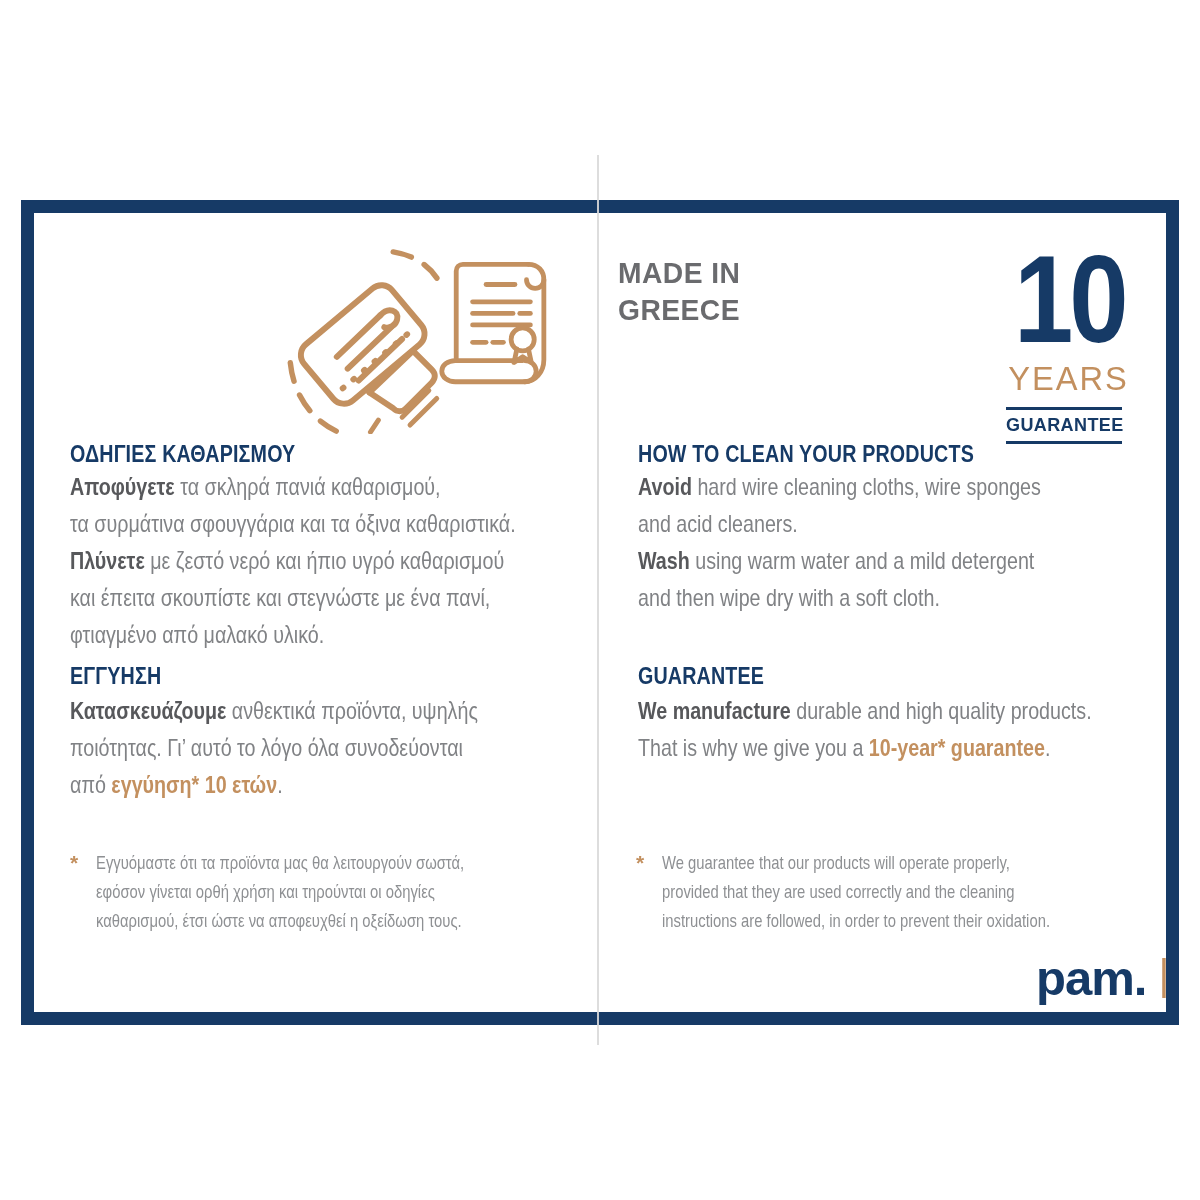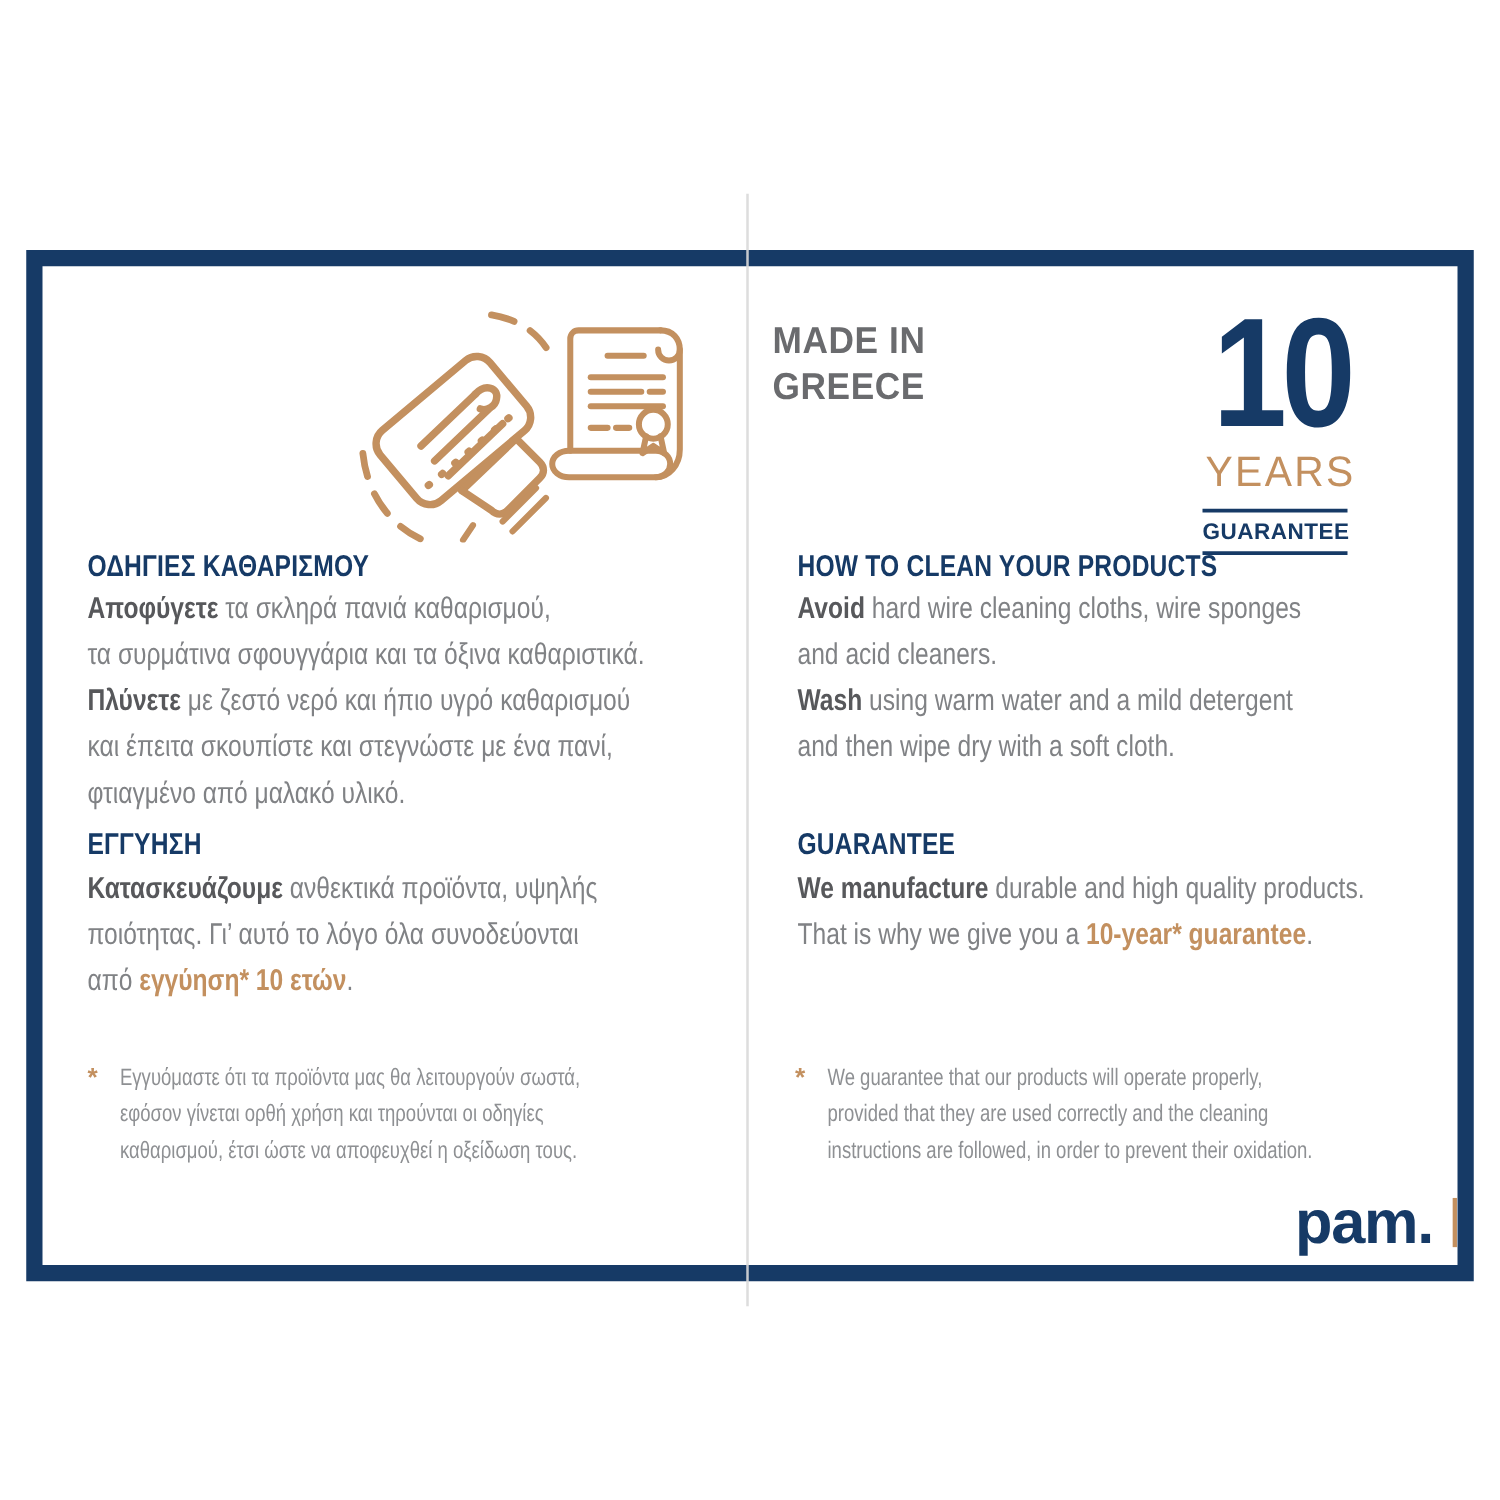--- a/index.html
+++ b/index.html
@@ -28,21 +28,21 @@
   .icon-cloth{left:283px;top:246px;width:164px;height:188px;}
   .icon-cert{left:436px;top:250px;width:130px;height:148px;}
   .icon-box svg{width:100%;height:100%;display:block;}
 
   .made-in{
     position:absolute;left:618px;top:254px;
     font-size:30px;line-height:37px;font-weight:600;color:var(--madein-gray);
     letter-spacing:.5px;transform:scaleX(.94);transform-origin:0 0;white-space:nowrap;
   }
 
-  .badge{position:absolute;left:962px;top:250px;width:116px;text-align:center;}
+  .badge{position:absolute;left:1006px;top:250px;width:116px;text-align:center;}
   .badge-number{
     font-size:124px;font-weight:700;color:var(--navy);line-height:98px;
     letter-spacing:-5px;transform:scaleX(.86);transform-origin:50% 0;
   }
   .badge-years{
     margin-top:11px;font-size:34px;font-weight:500;color:var(--tan);
     letter-spacing:2px;transform:scaleX(.96);transform-origin:50% 0;
   }
   .badge-rule{height:3px;background:var(--navy);margin-top:9px;}
   .badge-label{margin-top:5px;font-size:18px;font-weight:700;color:var(--navy);letter-spacing:.4px;}

